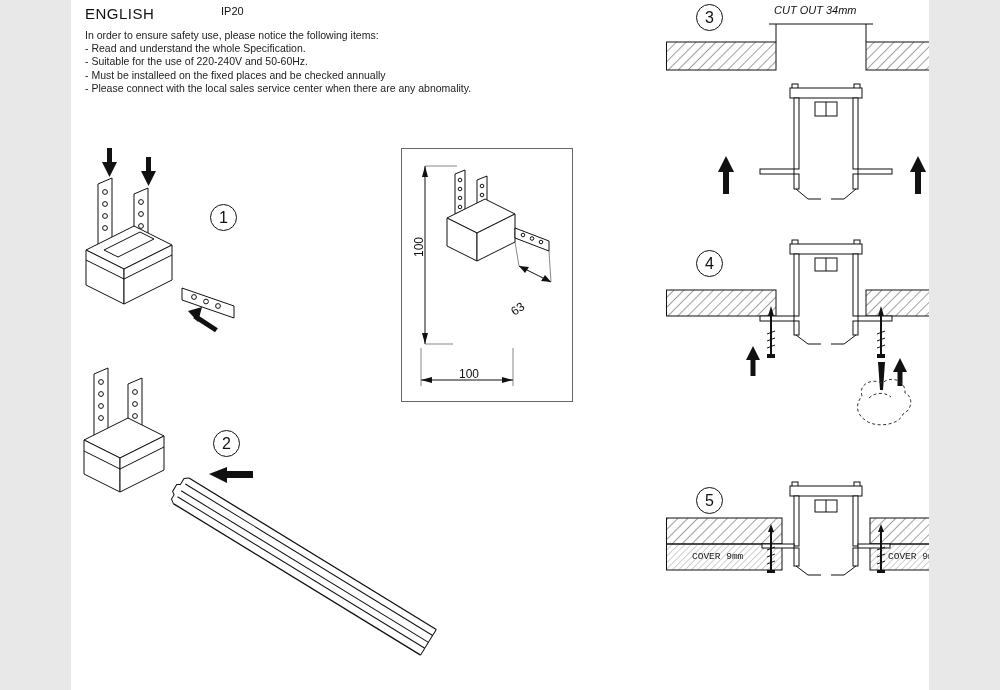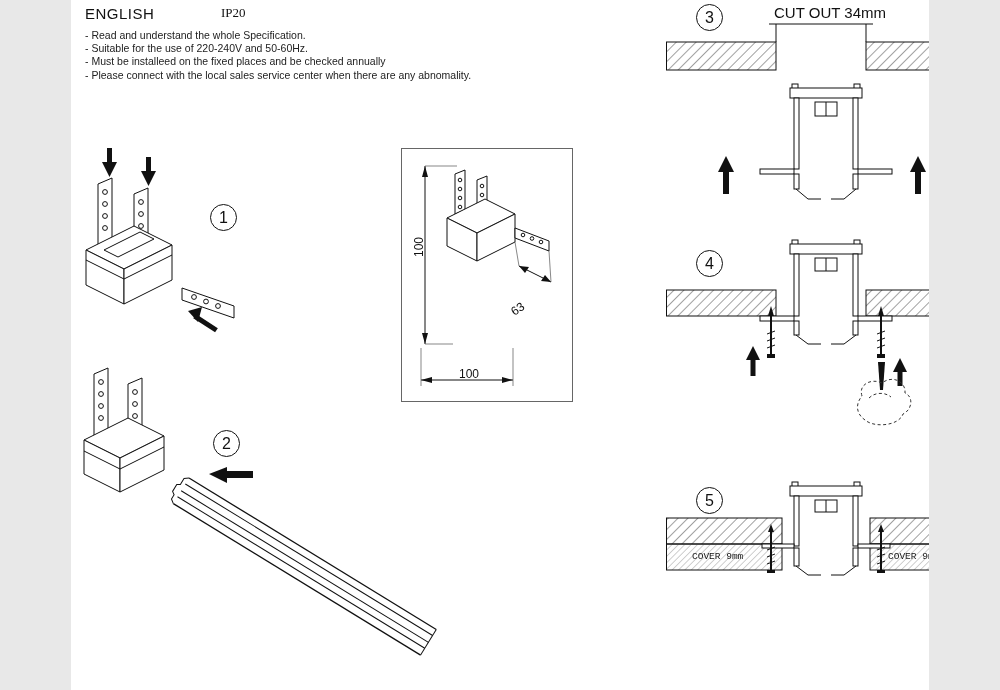--- a/index.html
+++ b/index.html
@@ -4,53 +4,54 @@
 <style>
   * { box-sizing: border-box; }
   body { margin:0; background:#e8e8e8; }
   .page {
     position:relative; width:858px; height:690px; margin:0 auto;
     background:#ffffff; color:#111;
     font-family:"Liberation Sans", sans-serif; overflow:hidden;
   }
   .abs { position:absolute; }
   .header-lang { left:14px; top:5px; font-size:15px; letter-spacing:.5px; }
-  .header-ip   { left:150px; top:5px; font-size:13px;font-family:Liberation Serif, serif; }
+  .header-ip   { left:150px; top:5px; font-size:11px; }
   .spec { left:14px; top:29px; font-size:10.5px; line-height:13.2px; color:#222; }
   .spec div { white-space:nowrap; }
   .step-circle {
     width:27px; height:27px; border:1.5px solid #111; border-radius:50%;
     display:flex; align-items:center; justify-content:center;
     font-size:16px; color:#111; background:#fff;
   }
   .dim-label { font-size:12px; color:#111; }
   .dim-v { left:338px; top:240px; transform:rotate(-90deg); }
   .dim-d { left:440px; top:302px; transform:rotate(-35deg); }
   .dim-h { left:378px; top:367px; width:40px; text-align:center; }
-  .cut-label { left:703px; top:4px; font-size:15px; }
+  .cut-label { left:703px; top:4px; font-size:11px;font-style:italic; }
   .cover-label {
     font-family:"Liberation Mono", monospace; font-size:9.5px;
     background:#fff; padding:0 1px; white-space:nowrap;
   }
   .footer { left:375px; top:643px; font-size:15.5px; }
   svg.drawing { position:absolute; }
   .ln { fill:none; stroke:#111; stroke-width:1; }
   .ln-thin { fill:none; stroke:#555; stroke-width:0.7; }
   .fw { fill:#fff; stroke:#111; stroke-width:1; }
   .fb { fill:#111; stroke:none; }
 </style>
 </head>
 <body>
 
 <div class="page">
 
   <div class="abs header-lang">ENGLISH</div>
   <div class="abs header-ip">IP20</div>
 
   <div class="abs spec">
+    <div>In order to ensure safety use, please notice the following items:</div>
     <div>- Read and understand the whole Specification.</div>
     <div>- Suitable for the use of 220-240V and 50-60Hz.</div>
     <div>- Must be installeed on the fixed places and be checked annually</div>
     <div>- Please connect with the local sales service center when there are any abnomality.</div>
   </div>
 
   <div class="abs step-circle" style="left:139px;top:204px">1</div>
   <div class="abs step-circle" style="left:142px;top:430px">2</div>
   <div class="abs step-circle" style="left:625px;top:4px">3</div>
   <div class="abs step-circle" style="left:625px;top:250px">4</div>

